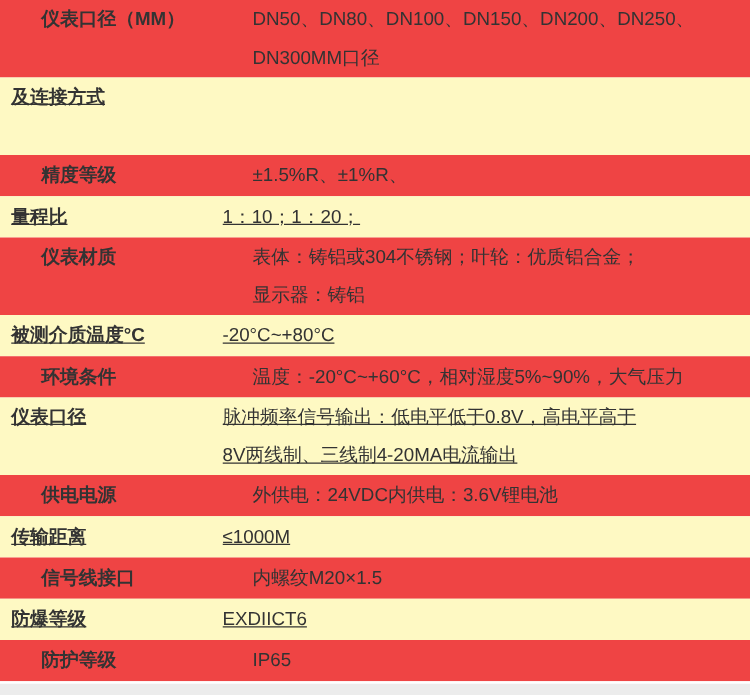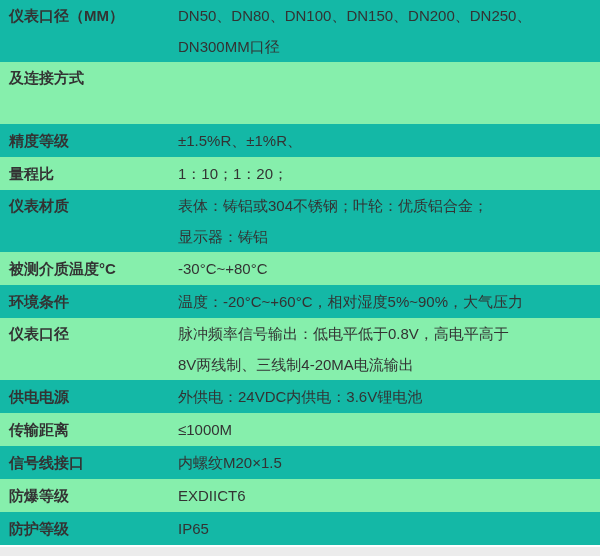--- a/index.html
+++ b/index.html
@@ -16,22 +16,22 @@
     color: #333333;
     font-size: 15px;
   }
   .row {
     display: flex;
     align-items: flex-start;
     width: 600px;
     box-sizing: border-box;
     flex: 0 0 auto;
   }
-  .row.stripe { background: #14b8a6; }
-  .row.plain  { background: #86efac; }
+  .row.stripe { background: #ef4444; padding-left: 24px; }
+  .row.plain  { background: #fef9c3; text-decoration: underline; }
   .row.single { height: 33px; }
   .row.double { height: 62px; }
   .row.single .cell-line, .row.single .label { line-height: 33px; }
   .row.double .cell-line, .row.double .label { line-height: 31px; }
   .label {
     width: 169px;
     padding-left: 9px;
     flex: 0 0 auto;
     font-weight: 700;
     white-space: nowrap;
@@ -81,21 +81,21 @@
     <div class="row stripe double">
       <div class="label">仪表材质</div>
       <div class="values">
         <div class="cell-line">表体：铸铝或304不锈钢；叶轮：优质铝合金；</div>
         <div class="cell-line">显示器：铸铝</div>
       </div>
     </div>
     <div class="row plain single">
       <div class="label">被测介质温度°C</div>
       <div class="values">
-        <div class="cell-line">-30°C~+80°C</div>
+        <div class="cell-line">-20°C~+80°C</div>
       </div>
     </div>
     <div class="row stripe single">
       <div class="label">环境条件</div>
       <div class="values">
         <div class="cell-line">温度：-20°C~+60°C，相对湿度5%~90%，大气压力</div>
       </div>
     </div>
     <div class="row plain double">
       <div class="label">仪表口径</div>

